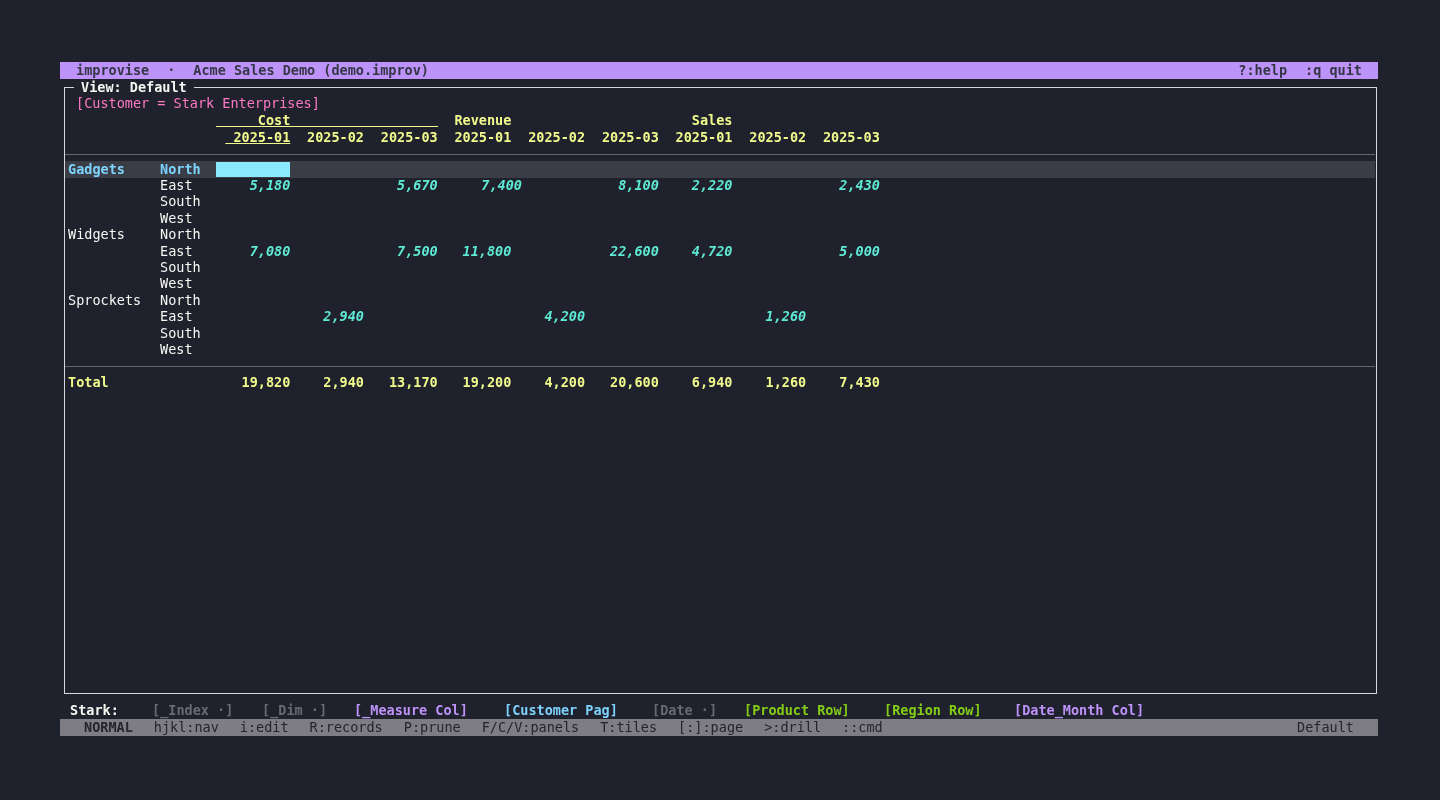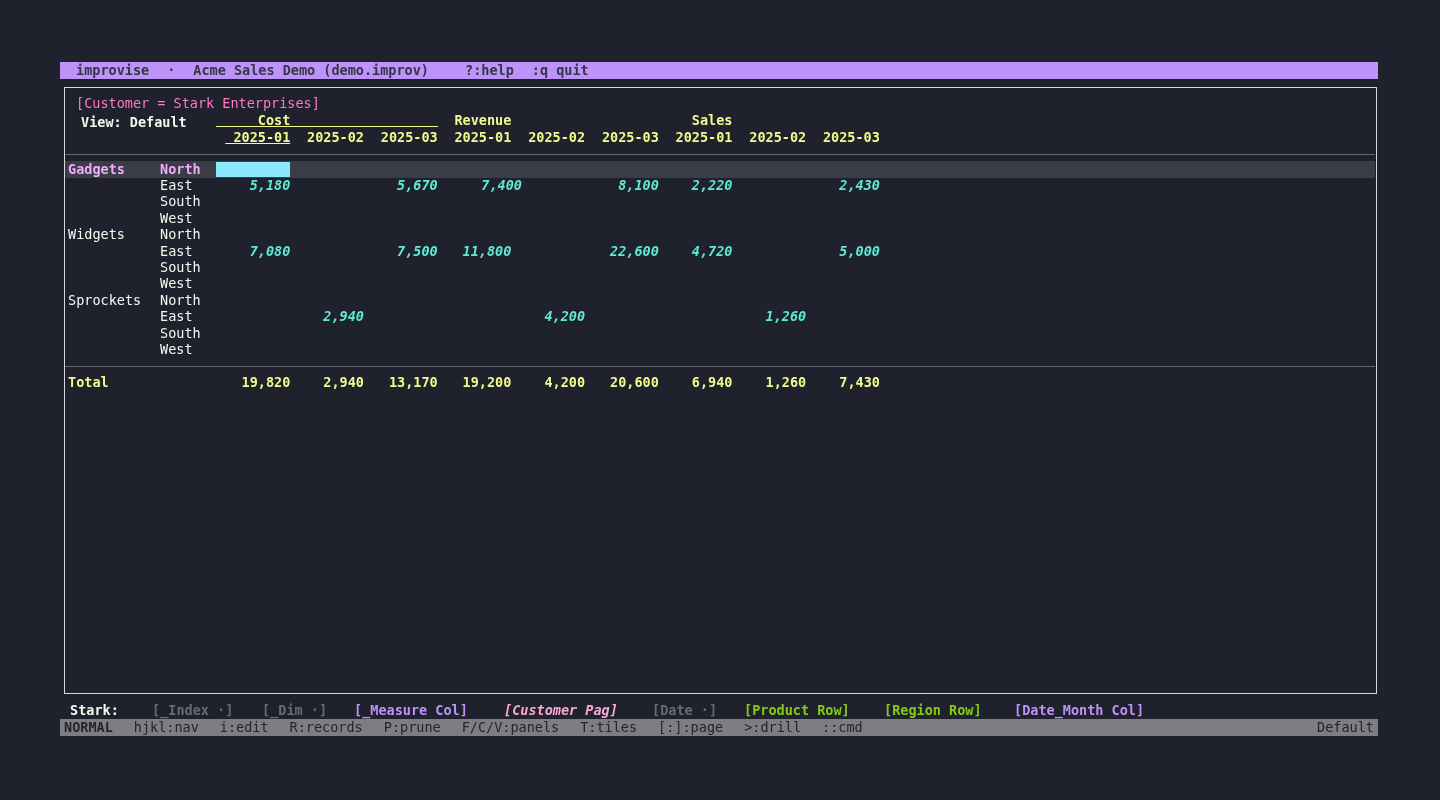--- a/index.html
+++ b/index.html
@@ -7,62 +7,62 @@
   .screen {
     position:relative; width:1440px; height:800px; overflow:hidden;
     background:#1f212c;
     font-family:"DejaVu Sans Mono", monospace;
     font-size:13.5px; color:#f8f8f2;
   }
   
   .titlebar {
     position:absolute; left:60px; top:62px; width:1318px; height:17px;
     background:#bd93f9; color:#343645; font-weight:bold; line-height:17px;
-    display:flex; padding:0 16px;
+    display:flex; justify-content:space-between; padding:0 16px;
   }
   .titlebar .left span { margin-right:18px; }
   .titlebar .right span { margin-left:18px; }
   
   .frame {
     position:absolute; left:64px; top:87px; width:1313px; height:607px;
     border:1px solid #d6d7dc;
   }
   .frame-title {
     position:absolute; left:9px; top:-9px; background:#1f212c;
-    padding:0 7px; font-weight:bold; color:#f8f8f2; line-height:17px;margin-top:35px;
+    padding:0 7px; font-weight:bold; color:#f8f8f2; line-height:17px;
   }
   
   .pline { position:absolute; left:65px; width:1310px; height:17px; line-height:17px; }
   .filter { color:#ff79c6; left:76px; top:95px; position:absolute; line-height:17px;text-align:center; }
   .sep { position:absolute; left:65px; width:1310px; height:1px; background:#63666f; }
   .colv { position:absolute; width:80px; text-align:right; white-space:pre; }
   .mh { color:#f1fa8c; font-weight:bold; }
   .mh.sel { text-decoration:underline; }
   .grp-underline { position:absolute; left:151px; width:222px; height:15px; border-bottom:1px solid #f1fa8c; }
   .prod { position:absolute; left:3px; white-space:pre; }
   .reg  { position:absolute; left:95px; white-space:pre; }
   .val  { font-style:italic; color:#5eead4;font-weight:bold; }
   .trow.cursor { background:#3a3d45; }
-  .trow.cursor .prod, .trow.cursor .reg { color:#f0abfc; font-weight:bold; }
+  .trow.cursor .prod, .trow.cursor .reg { color:#7dd3fc; font-weight:bold; }
   .selcell { position:absolute; left:151.3px; top:1px; width:73.7px; height:15px; background:#8be9fd; }
   .total-label { position:absolute; left:3px; color:#f1fa8c; font-weight:bold; }
   .total-val { color:#f1fa8c; font-weight:bold; font-style:normal; }
   
   .tilesbar { position:absolute; left:0; top:702px; width:1440px; height:17px; line-height:17px; }
   .tiles-label { position:absolute; left:70px; color:#f8f8f2; font-weight:bold; }
   .tile { position:absolute; font-weight:bold; white-space:pre; }
   .tile.dim    { color:#686b74; }
   .tile.purple { color:#bd93f9; }
-  .tile.pink   { color:#f9a8d4;font-style:italic; }
+  .tile.pink   { color:#7dd3fc; }
   .tile.green  { color:#84cc16; }
   
   .statusbar {
     position:absolute; left:60px; top:719px; width:1318px; height:17px;
     background:#7d7d83; color:#23242d; line-height:17px;
-    display:flex; justify-content:space-between; padding:0 4px;
+    display:flex; justify-content:space-between; padding:0 24px;
   }
   .statusbar .hints { display:flex; }
   .statusbar .hints span { margin-right:21px; white-space:pre; }
   .statusbar .mode { font-weight:bold; }
 </style>
 </head>
 <body>
 
 <div class="screen">
 

